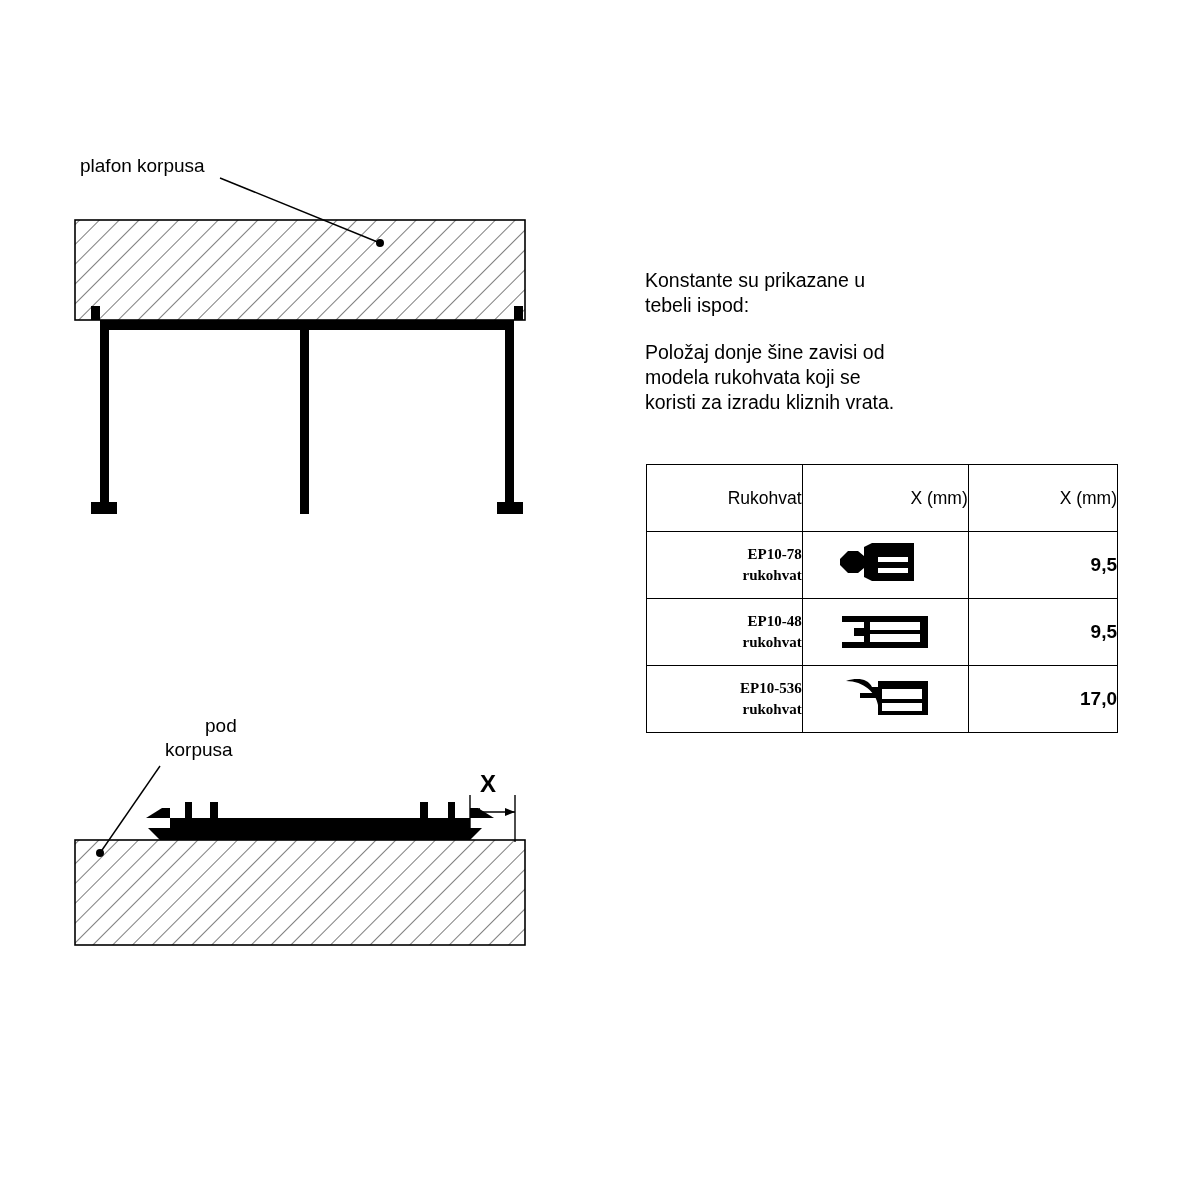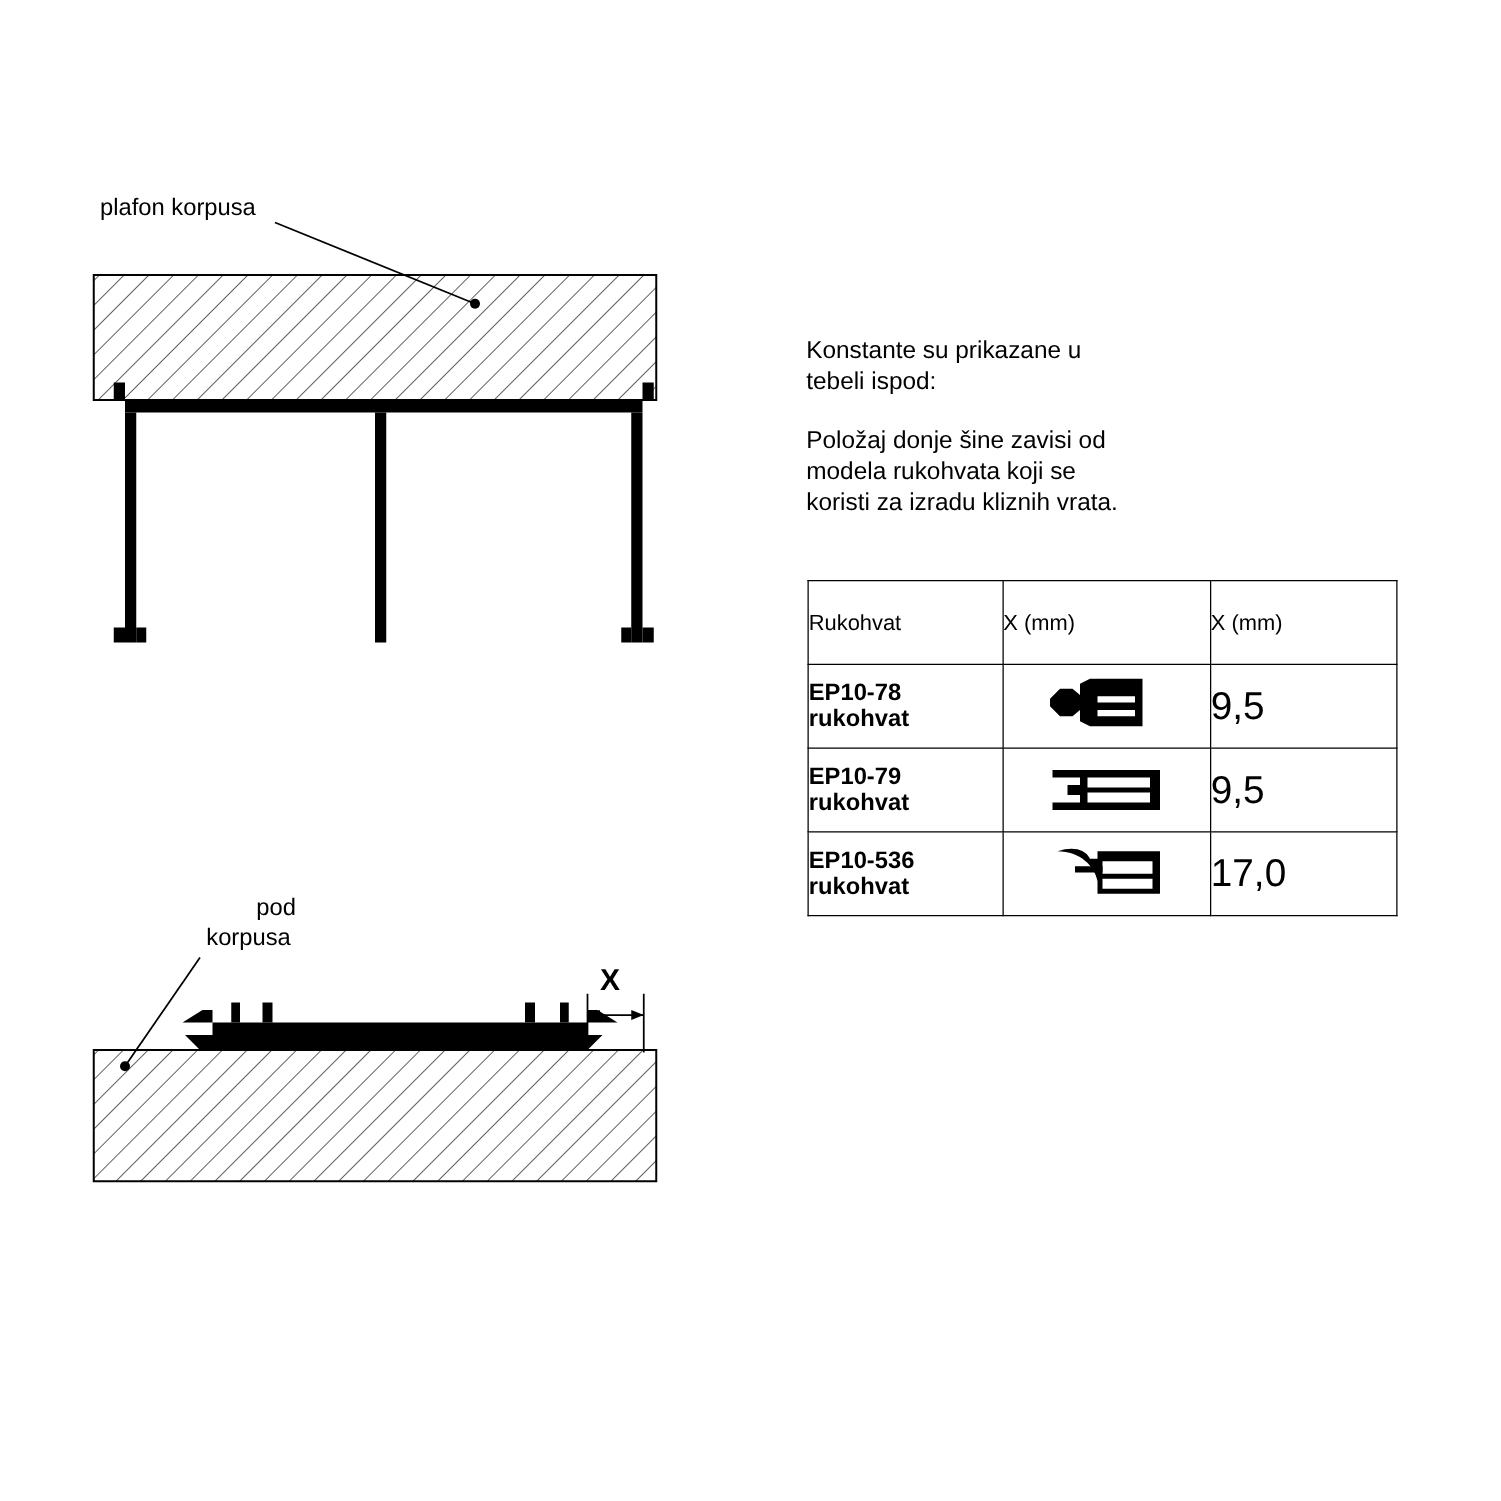--- a/index.html
+++ b/index.html
@@ -54,44 +54,44 @@
     position: absolute;
     left: 646px;
     top: 464px;
     border-collapse: collapse;
     width: 472px;
     background: #fff;
   }
   table.consts td, table.consts th {
     border: 1.6px solid #000;
     padding: 0;
-    text-align: left;
+    text-align: right;
     vertical-align: middle;
   }
   table.consts thead th {
     height: 66px;
     font-size: 17.5px;
     font-weight: normal;
     font-family: "Liberation Sans", sans-serif;
   }
   .col-name { width: 156px; }
   .col-shape { width: 166px; }
   .col-val  { width: 150px; }
 
   table.consts tbody tr { height: 67px; }
   .name-cell {
+    font-size: 15px;
+    font-weight: bold;
+    line-height: 21px;
+    font-family: Liberation Serif, serif;
+    white-space: pre-line;
+  }
+  .val-cell {
     font-size: 19px;
     font-weight: bold;
-    line-height: 21px;
-    font-family: Liberation Sans, sans-serif;
-    white-space: pre-line;
-  }
-  .val-cell {
-    font-size: 31px;
-    font-weight: normal;
     font-family: "Liberation Sans", sans-serif;
   }
   .shape-cell svg { display: block; margin: 0 auto; }
 </style>
 </head>
 <body>
 
 <div class="page">
 
   <svg id="drawing-top" width="560" height="420" viewBox="0 0 560 420">
@@ -188,21 +188,21 @@
         <td class="shape-cell">
           <svg width="110" height="52" viewBox="0 0 110 52">
             <path d="M18 12 h10 l6 5 v-9 l8 -4 h42 v38 h-42 l-8 -4 v-9 l-6 5 h-10 l-8 -8 v-6 z
                      M48 18 h30 v5 h-30 z M48 29 h30 v5 h-30 z" fill="#000" fill-rule="evenodd"></path>
           </svg>
         </td>
         <td class="val-cell">9,5</td>
       </tr>
 
       <tr>
-        <td class="name-cell">EP10-79
+        <td class="name-cell">EP10-48
 rukohvat</td>
         <td class="shape-cell">
           <svg width="110" height="52" viewBox="0 0 110 52">
             <path d="M12 10 h86 v32 h-86 v-6 h22 v-6 h-10 v-8 h10 v-6 h-22 z
                      M40 16 h50 v8 h-50 z M40 28 h50 v8 h-50 z" fill="#000" fill-rule="evenodd"></path>
           </svg>
         </td>
         <td class="val-cell">9,5</td>
       </tr>
 

